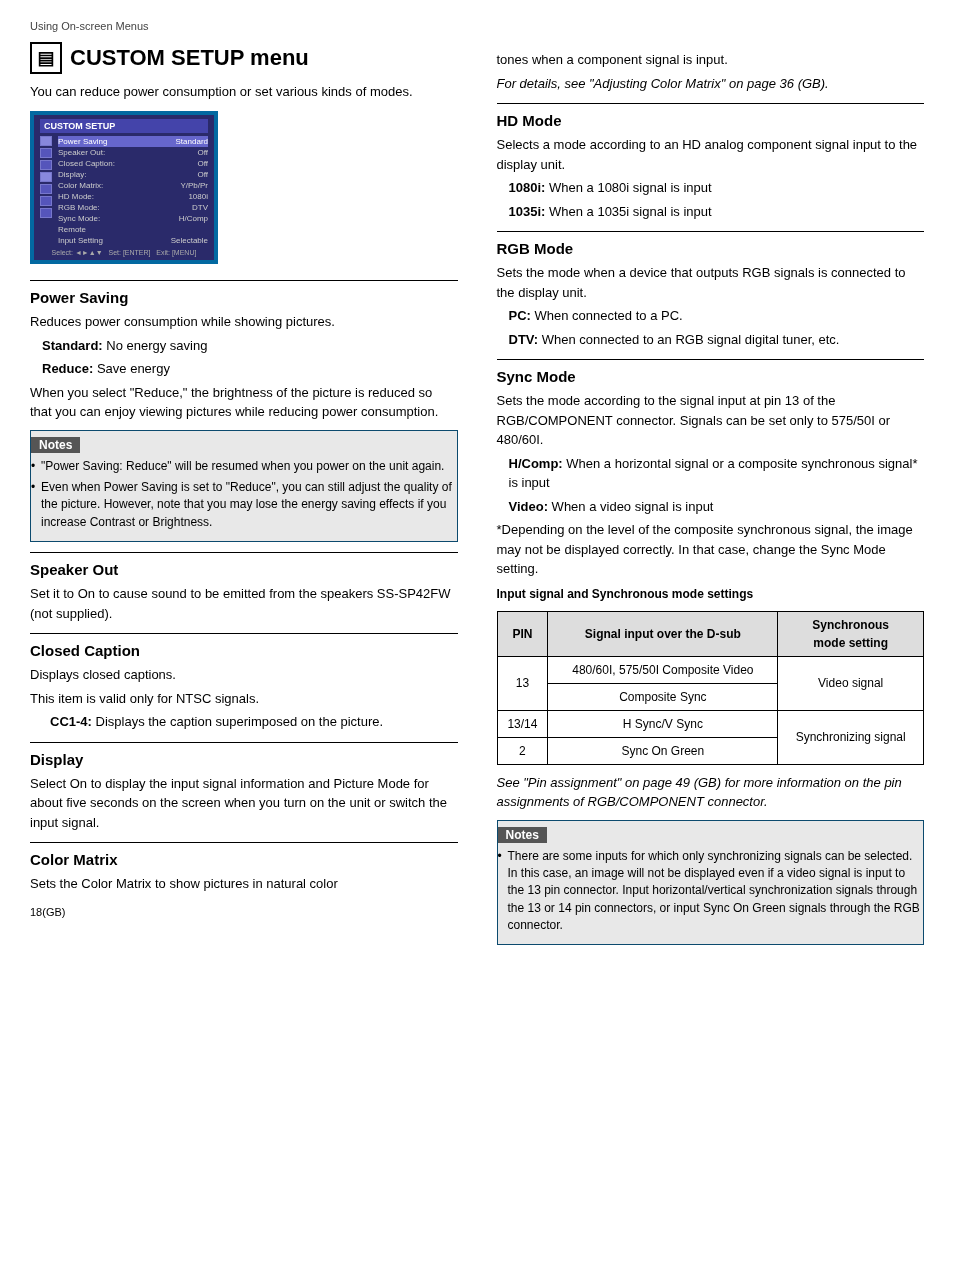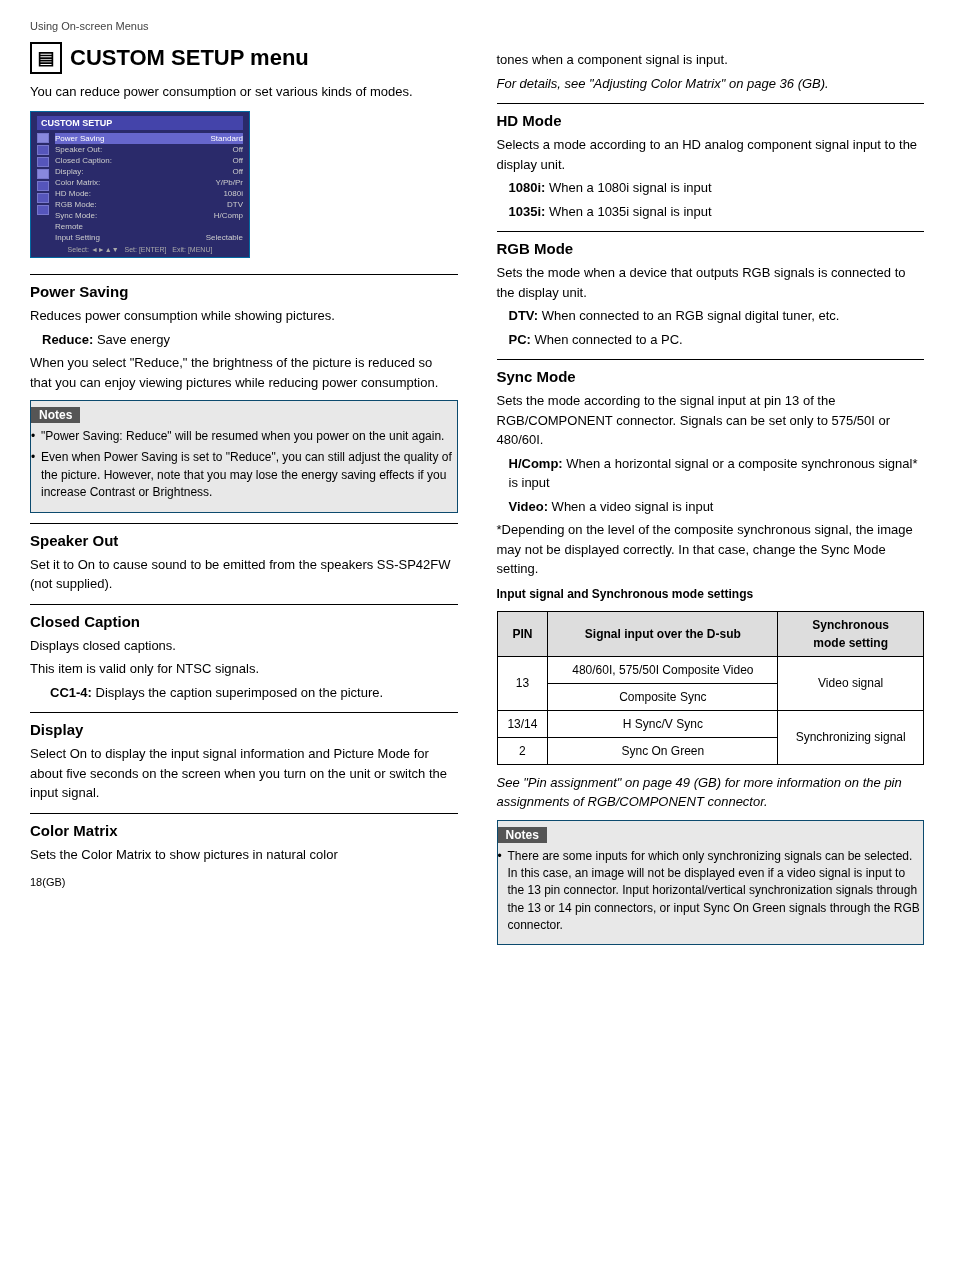--- a/index.html
+++ b/index.html
@@ -50,27 +50,27 @@
       justify-content: center;
       font-size: 18px;
       font-weight: bold;
     }
     .intro-text {
       font-size: 13px;
       margin-bottom: 12px;
     }
     
     .menu-screenshot {
-      border: 1px solid #0369a1;
+      border: 4px solid #0369a1;
       background: #2a2a6a;
       color: #fff;
       font-size: 9px;
       padding: 4px 6px;
       margin-bottom: 16px;
-      width: 220px;
+      width: 188px;
     }
     .menu-screenshot .menu-title {
       background: #4444aa;
       color: #fff;
       font-size: 9px;
       font-weight: bold;
       padding: 2px 4px;
       margin-bottom: 3px;
     }
     .menu-screenshot .menu-body {
@@ -269,20 +269,21 @@
           </div>
         </div>
       </div>
       <div class="menu-footer">Select: ◄►▲▼ &nbsp; Set: [ENTER] &nbsp; Exit: [MENU]</div>
     </div>
 
     <hr class="section-divider">
     <div class="section-heading">Power Saving</div>
     <div class="section-body">
       <p>Reduces power consumption while showing pictures.</p>
+      <p class="indent-small"><span class="bold">Standard:</span> No energy saving</p>
       <p class="indent-small"><span class="bold">Reduce:</span> Save energy</p>
       <p>When you select "Reduce," the brightness of the picture is reduced so that you can enjoy viewing pictures while reducing power consumption.</p>
     </div>
     <div class="notes-box">
       <div class="notes-title">Notes</div>
       <ul>
         <li>"Power Saving: Reduce" will be resumed when you power on the unit again.</li>
         <li>Even when Power Saving is set to "Reduce", you can still adjust the quality of the picture. However, note that you may lose the energy saving effects if you increase Contrast or Brightness.</li>
       </ul>
     </div>
@@ -331,22 +332,22 @@
     <div class="section-body">
       <p>Selects a mode according to an HD analog component signal input to the display unit.</p>
       <p class="indent-small"><span class="bold">1080i:</span> When a 1080i signal is input</p>
       <p class="indent-small"><span class="bold">1035i:</span> When a 1035i signal is input</p>
     </div>
 
     <hr class="section-divider">
     <div class="section-heading">RGB Mode</div>
     <div class="section-body">
       <p>Sets the mode when a device that outputs RGB signals is connected to the display unit.</p>
+      <p class="indent-small"><span class="bold">PC:</span> When connected to a PC.</p>
       <p class="indent-small"><span class="bold">DTV:</span> When connected to an RGB signal digital tuner, etc.</p>
-      <p class="indent-small"><span class="bold">PC:</span> When connected to a PC.</p>
     </div>
 
     <hr class="section-divider">
     <div class="section-heading">Sync Mode</div>
     <div class="section-body">
       <p>Sets the mode according to the signal input at pin 13 of the RGB/COMPONENT connector. Signals can be set only to 575/50I or 480/60I.</p>
       <p class="indent-small"><span class="bold">H/Comp:</span> When a horizontal signal or a composite synchronous signal* is input</p>
       <p class="indent-small"><span class="bold">Video:</span> When a video signal is input</p>
       <p>*Depending on the level of the composite synchronous signal, the image may not be displayed correctly. In that case, change the Sync Mode setting.</p>
     </div>

